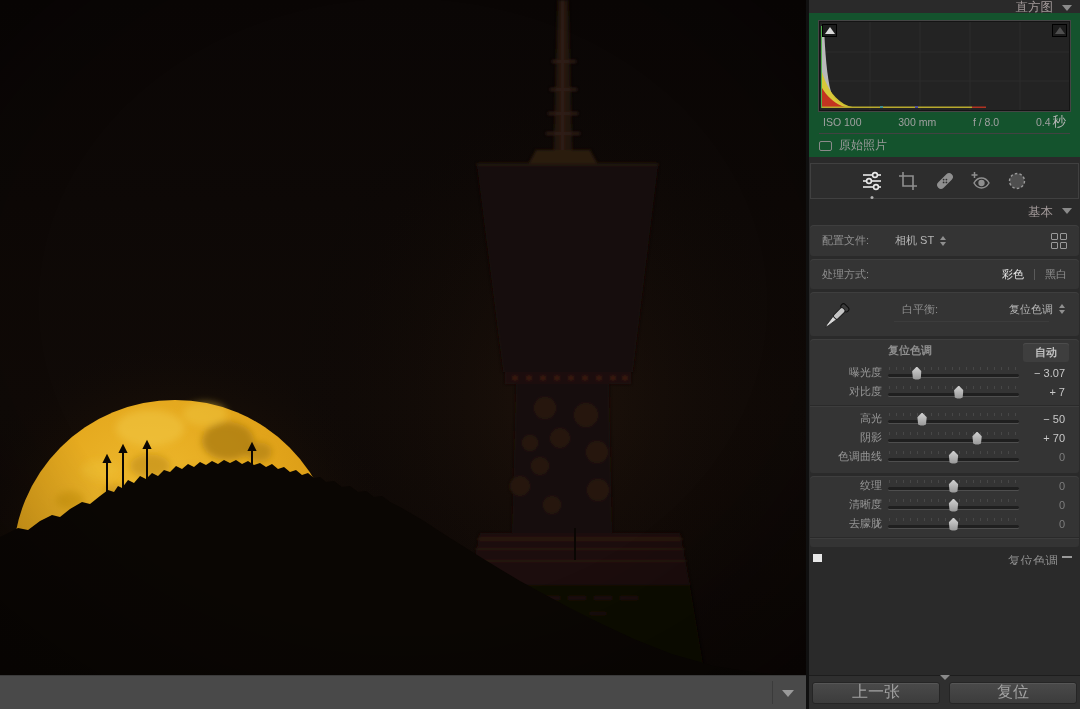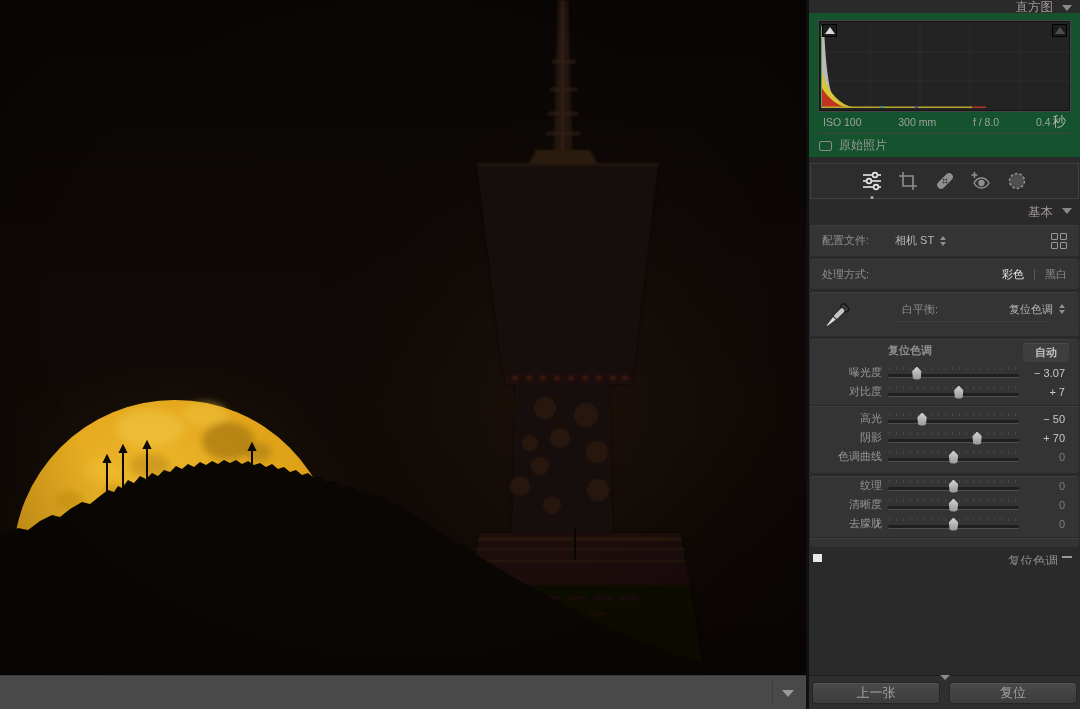--- a/index.html
+++ b/index.html
@@ -85,21 +85,21 @@
 
   .partial-head { position:relative; height:15px; overflow:hidden; display:flex; align-items:flex-start; padding:2px 8px 0 4px; }
   .partial-square { width:9px; height:8px; background:#e8e8e8; margin-top:2px; }
   .partial-title { margin-left:auto; margin-right:14px; font-size:12.5px; color:#8f8f8f; line-height:19px; }
   .partial-dash { position:absolute; right:8px; top:6px; width:10px; height:2px; background:#9a9a9a; }
 
   .panel-footer { margin-top:auto; position:relative; height:34px; background:#2f2f2f; border-top:1px solid #1d1d1d; display:flex; align-items:center; gap:9px; padding:0 3px; }
   .pf-caret { position:absolute; top:-1px; left:50%; transform:translateX(-50%); width:0; height:0;
     border-left:5px solid transparent; border-right:5px solid transparent; border-top:5px solid #8a8a8a; }
   .pf-btn { flex:1; height:22px; background:linear-gradient(#4a4a4a,#3c3c3c); border:1px solid #252525; border-radius:3px;
-    box-shadow:inset 0 1px 0 #565656; color:#a2a2a2; font-size:13px; display:flex; align-items:center; justify-content:center; }
+    box-shadow:inset 0 1px 0 #565656; color:#a2a2a2; font-size:16px; display:flex; align-items:center; justify-content:center; }
 </style>
 </head>
 <body>
 
 <div class="app">
 
   <div class="main">
     <div class="photo-wrap">
       <svg width="806" height="675" viewBox="0 0 806 675">
         <defs>

